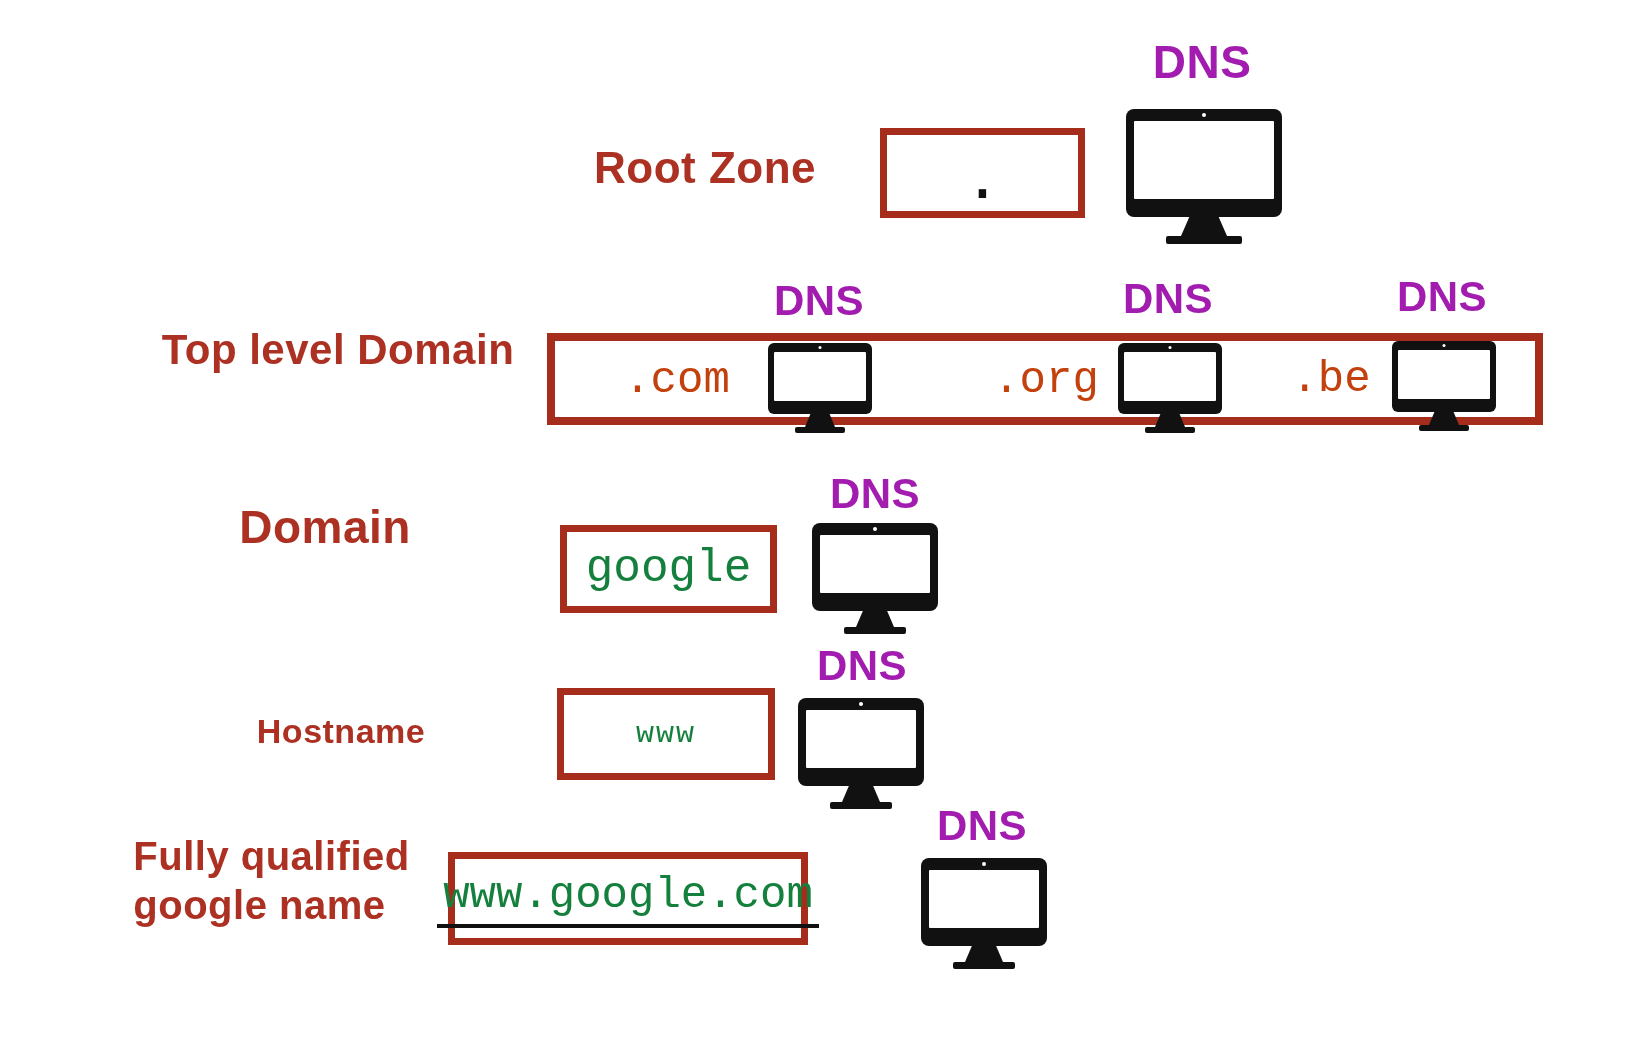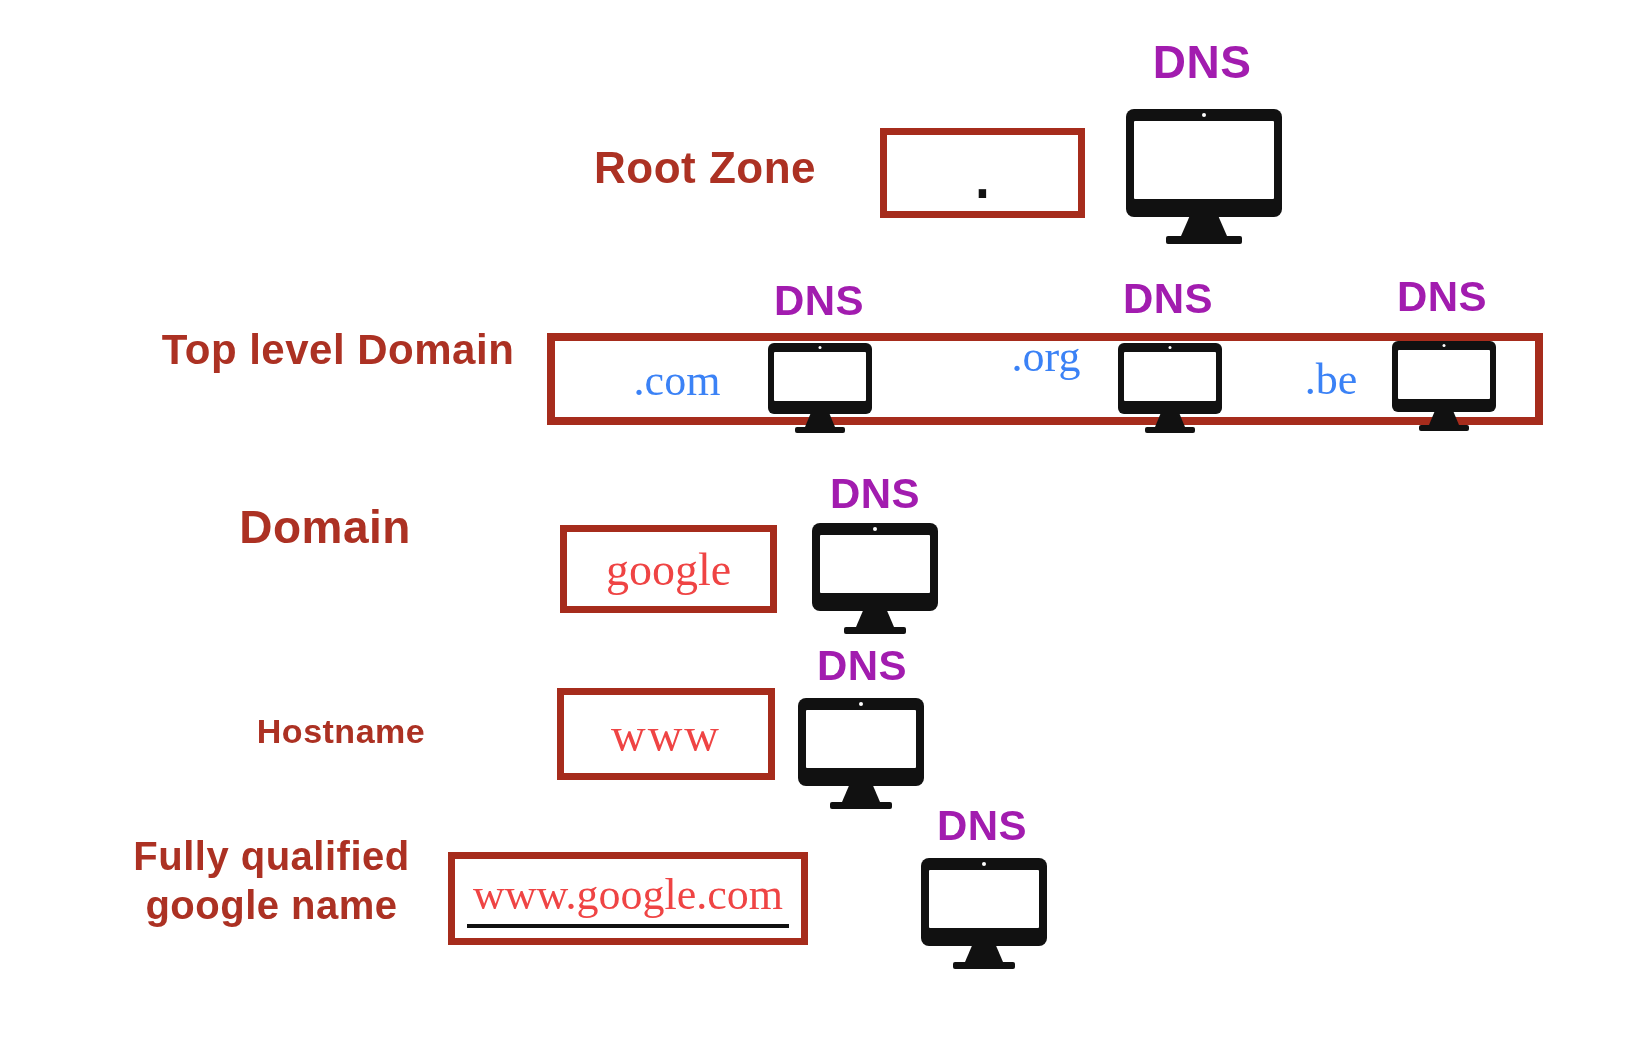--- a/index.html
+++ b/index.html
@@ -11,59 +11,58 @@
     font-family:"Liberation Sans", sans-serif;
   }
 
   
   .rlabel{
     position:absolute;
     transform:translate(-50%,-50%);
     color:#ac3123;
     font-weight:bold;
     white-space:nowrap;
-    text-align:center;
     letter-spacing:0.5px;
   }
   .rlabel .line{display:block;line-height:1.22;margin-left:37px;}
 
   
   .rbox{
     position:absolute;
     box-sizing:border-box;
     border:7px solid #a62c1c;
     background:#ffffff;
     display:flex;
     align-items:center;
     justify-content:center;
   }
   .rbox.thick{border-width:8px;}
 
   
   .boxtext{
-    font-family:Liberation Serif, serif;
-    color:#ef4444;
+    font-family:Liberation Mono, monospace;
+    color:#15803d;
     white-space:nowrap;
   }
   .dotval{
     font-family:"DejaVu Sans", sans-serif;
     font-size:72px;
     line-height:0;
     color:#111111;
   }
   .fqdn-text{
     border-bottom:4px solid #111111;
     padding:0 6px 4px 6px;
   }
   .tld-text{
     position:absolute;
     transform:translate(-50%,-50%);
-    font-family:Liberation Serif, serif;
+    font-family:Liberation Mono, monospace;
     font-size:44px;
-    color:#3b82f6;
+    color:#c2410c;
     white-space:nowrap;
     z-index:3;
   }
 
   
   .dns{
     position:absolute;
     transform:translate(-50%,-50%);
     color:#a21caf;
     font-weight:bold;
@@ -156,21 +155,21 @@
   <div class="dns" style="left:819px;top:301px;font-size:42px">DNS</div>
   <div class="monitor m-sm" style="left:768px;top:343px">
     <div class="mbody">
       <div class="cam"></div>
       <div class="glass"></div>
     </div>
     <div class="neck"></div>
     <div class="mbase"></div>
   </div>
 
-  <span class="tld-text" style="left:1046px;top:356px">.org</span>
+  <span class="tld-text" style="left:1046px;top:380px">.org</span>
   <div class="dns" style="left:1168px;top:299px;font-size:42px">DNS</div>
   <div class="monitor m-sm" style="left:1118px;top:343px">
     <div class="mbody">
       <div class="cam"></div>
       <div class="glass"></div>
     </div>
     <div class="neck"></div>
     <div class="mbase"></div>
   </div>
 
@@ -197,21 +196,21 @@
       <div class="cam"></div>
       <div class="glass"></div>
     </div>
     <div class="neck"></div>
     <div class="mbase"></div>
   </div>
 
   <div class="rlabel" style="left:341px;top:731px;font-size:34px">Hostname</div>
 
   <div class="rbox" style="left:557px;top:688px;width:218px;height:92px">
-    <span class="boxtext" style="font-size:48px;letter-spacing:2px">www</span>
+    <span class="boxtext" style="font-size:30px;letter-spacing:2px">www</span>
   </div>
 
   <div class="dns" style="left:862px;top:666px;font-size:42px">DNS</div>
   <div class="monitor m-md" style="left:798px;top:698px">
     <div class="mbody">
       <div class="cam"></div>
       <div class="glass"></div>
     </div>
     <div class="neck"></div>
     <div class="mbase"></div>

